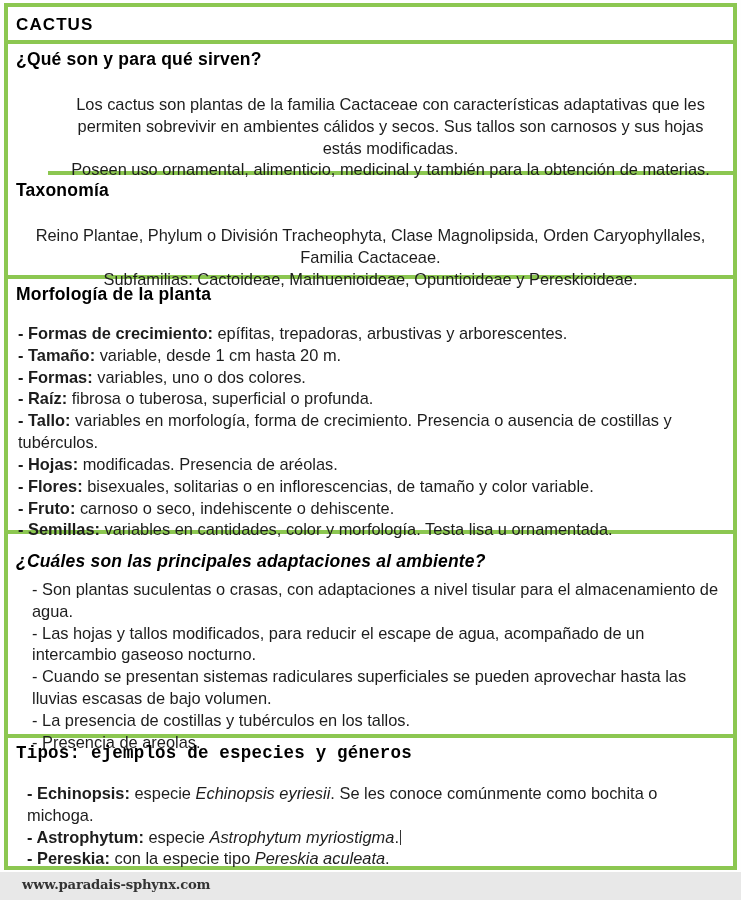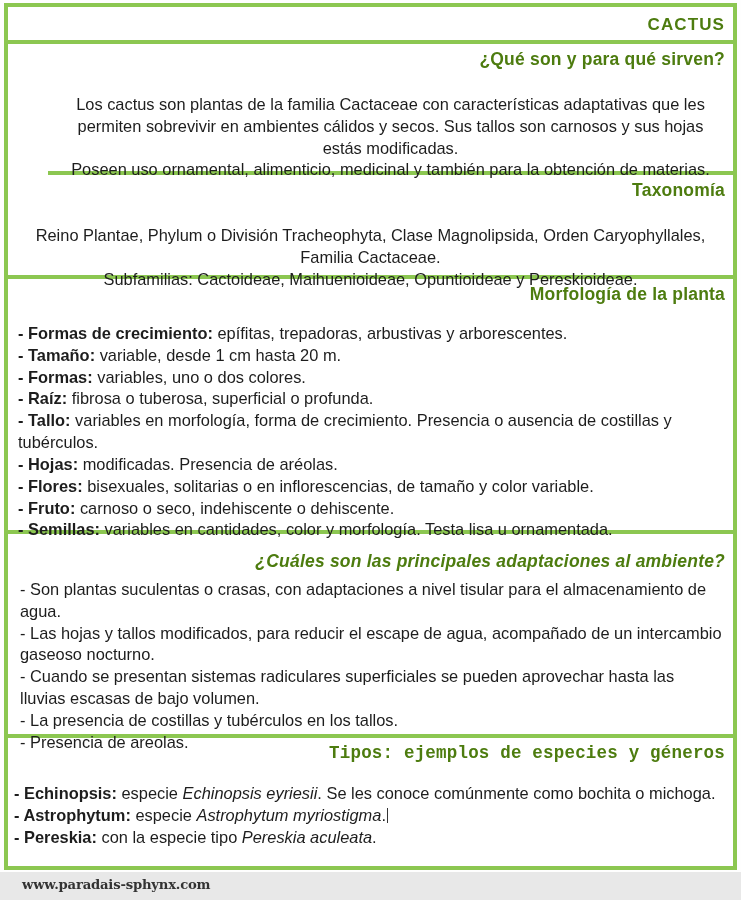--- a/index.html
+++ b/index.html
@@ -33,23 +33,23 @@
     flex-direction: column;
   }
   .band {
     box-sizing: border-box;
     padding: 0 8px;
   }
   .band.sep {
     border-bottom: 4px solid #8cc751;
   }
   .sec-title {
-    text-align: right;
+    text-align: left;
     font-weight: bold;
-    color: #4d7c0f;
+    color: #000000;
     font-size: 17.5px;
     letter-spacing: 0.2px;
     line-height: 1.1;
   }
   .doc-title {
     font-size: 17px;
     letter-spacing: 1.1px;
   }
   .body-txt {
     color: #1d1d1d;
@@ -63,23 +63,23 @@
 
   
   #band-title      { height: 37px;  padding-top: 9px; }
   #band-what-head  { height: 28px;  padding-top: 6px; }
   #band-what-body  { height: 103px; padding-top: 22px; margin-left: 40px; }
   #band-tax-head   { height: 28px;  padding-top: 6px; }
   #band-tax-body   { height: 76px;  padding-top: 22px; }
   #band-morf-head  { height: 30px;  padding-top: 6px; }
   #band-morf-body  { height: 225px; padding-top: 14px; padding-left: 10px; padding-right: 10px; }
   #band-adap-head  { height: 28px;  padding-top: 18px; font-style: italic; }
-  #band-adap-body  { height: 176px; padding-top: 17px; padding-left: 12px; padding-right: 10px; }
+  #band-adap-body  { height: 176px; padding-top: 17px; padding-left: 24px; padding-right: 10px; }
   #band-tipos-head { height: 30px;  padding-top: 6px; font-family: Liberation Mono, monospace; }
-  #band-tipos-body { height: 90px;  padding-top: 15px; padding-left: 6px; padding-right: 10px; }
+  #band-tipos-body { height: 90px;  padding-top: 15px; padding-left: 19px; padding-right: 10px; }
 
   .footer {
     position: absolute;
     left: 0;
     top: 872px;
     width: 741px;
     height: 28px;
     background: #e8e8e8;
     box-sizing: border-box;
   }

